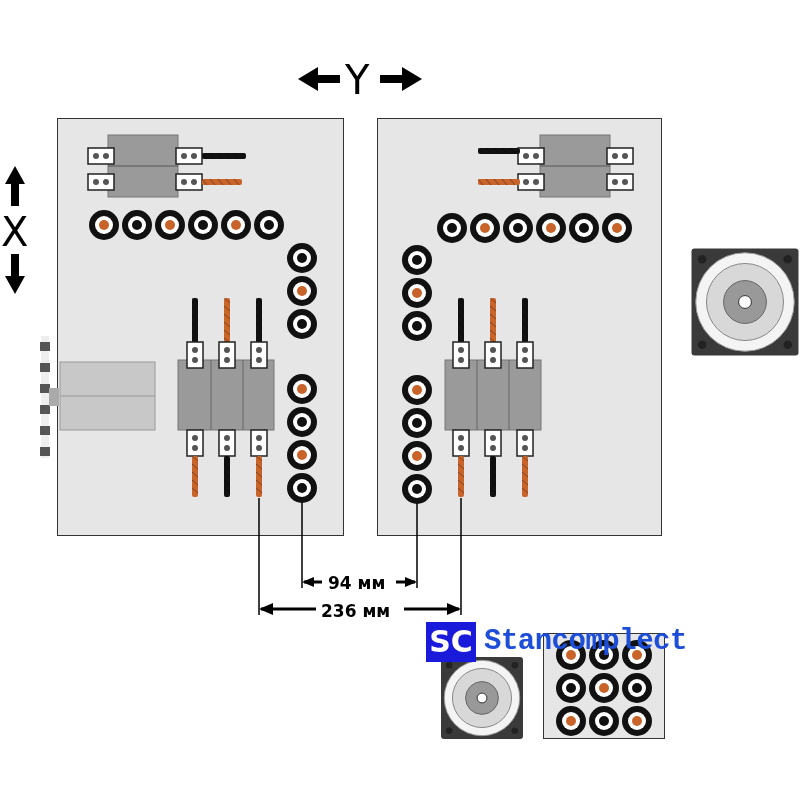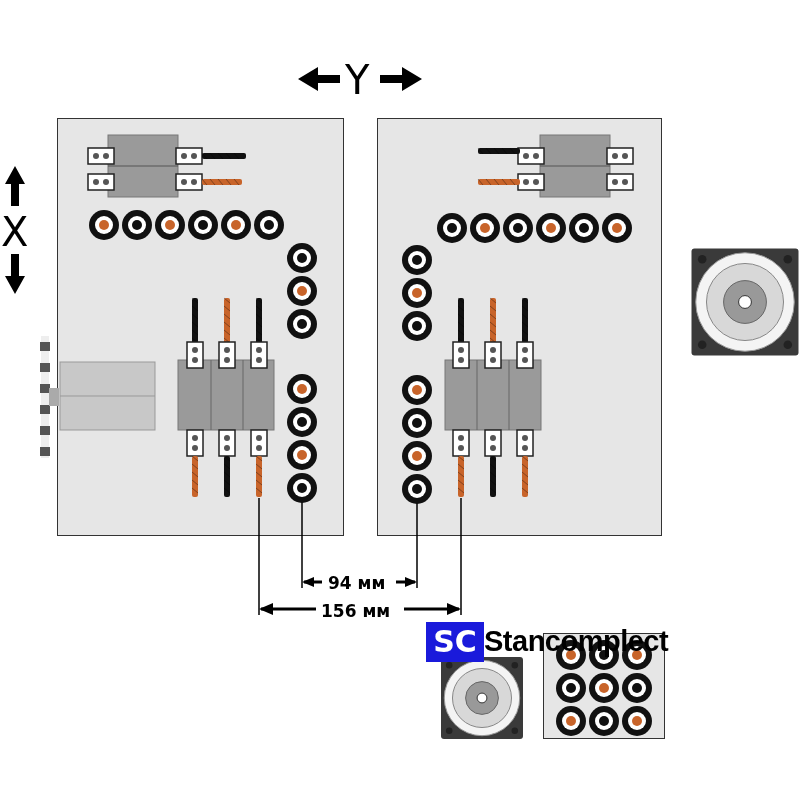--- a/index.html
+++ b/index.html
@@ -6,22 +6,22 @@
   body{width:800px;height:800px;position:relative;overflow:hidden;font-family:"DejaVu Sans",sans-serif;}
   .abs{position:absolute;}
   .panel{position:absolute;background:#e6e6e6;border:1.5px solid #333;box-sizing:border-box;}
   .axis-label{position:absolute;font-family:"DejaVu Sans",sans-serif;font-size:40px;color:#000;line-height:1;}
   .dim-label{position:absolute;font-family:"DejaVu Sans",sans-serif;font-weight:bold;font-size:17px;color:#000;background:#fff;padding:0 3px;line-height:20px;}
   .bush{position:absolute;width:30px;height:30px;border-radius:50%;background:#111;box-sizing:border-box;}
   .bush::before{content:"";position:absolute;left:6px;top:6px;width:18px;height:18px;border-radius:50%;background:#fff;}
   .bush::after{content:"";position:absolute;left:10px;top:10px;width:10px;height:10px;border-radius:50%;background:var(--core,#111);}
   .bush.copper{--core:#c8642a;}
   .bush.black{--core:#111;}
-  .brand{position:absolute;color:#000000;font-family:Liberation Sans, sans-serif;font-weight:bold;font-size:29px;letter-spacing:-0.5px;line-height:1;}
-  .logo-mark{position:absolute;width:58px;height:40px;background:#1a1adb;color:#fff;font-weight:bold;font-size:30px;line-height:40px;text-align:center;font-family:"DejaVu Sans",sans-serif;}
+  .brand{position:absolute;color:#1d4ed8;font-family:Liberation Mono, monospace;font-weight:bold;font-size:29px;letter-spacing:-0.5px;line-height:1;}
+  .logo-mark{position:absolute;width:50px;height:40px;background:#1a1adb;color:#fff;font-weight:bold;font-size:30px;line-height:40px;text-align:center;font-family:"DejaVu Sans",sans-serif;}
   .mini-panel{position:absolute;background:#e6e6e6;border:1.5px solid #333;box-sizing:border-box;}
 </style>
 </head>
 <body>
 
 <svg class="abs" style="left:290px;top:55px" width="140" height="50">
   <polygon points="8,24 28,12 28,20 50,20 50,28 28,28 28,36" fill="#000"></polygon>
   <polygon points="132,24 112,12 112,20 90,20 90,28 112,28 112,36" fill="#000"></polygon>
 </svg>
 <div class="axis-label" style="left:345px;top:60px">Y</div>
@@ -284,16 +284,16 @@
     <div class="bush copper" style="left: 622px; top: 640px;"></div>
     <div class="bush black" style="left: 556px; top: 673px;"></div>
     <div class="bush copper" style="left: 589px; top: 673px;"></div>
     <div class="bush black" style="left: 622px; top: 673px;"></div>
     <div class="bush copper" style="left: 556px; top: 706px;"></div>
     <div class="bush black" style="left: 589px; top: 706px;"></div>
     <div class="bush copper" style="left: 622px; top: 706px;"></div>
   </div>
 
 <div class="dim-label" style="left:325px;top:573px">94 мм</div>
-<div class="dim-label" style="left:318px;top:601px">156 мм</div>
+<div class="dim-label" style="left:318px;top:601px">236 мм</div>
 
 <div class="logo-mark" style="left:426px;top:622px">SC</div>
 <div class="brand" style="left:484px;top:627px">Stancomplect</div>
 
 </body></html>

